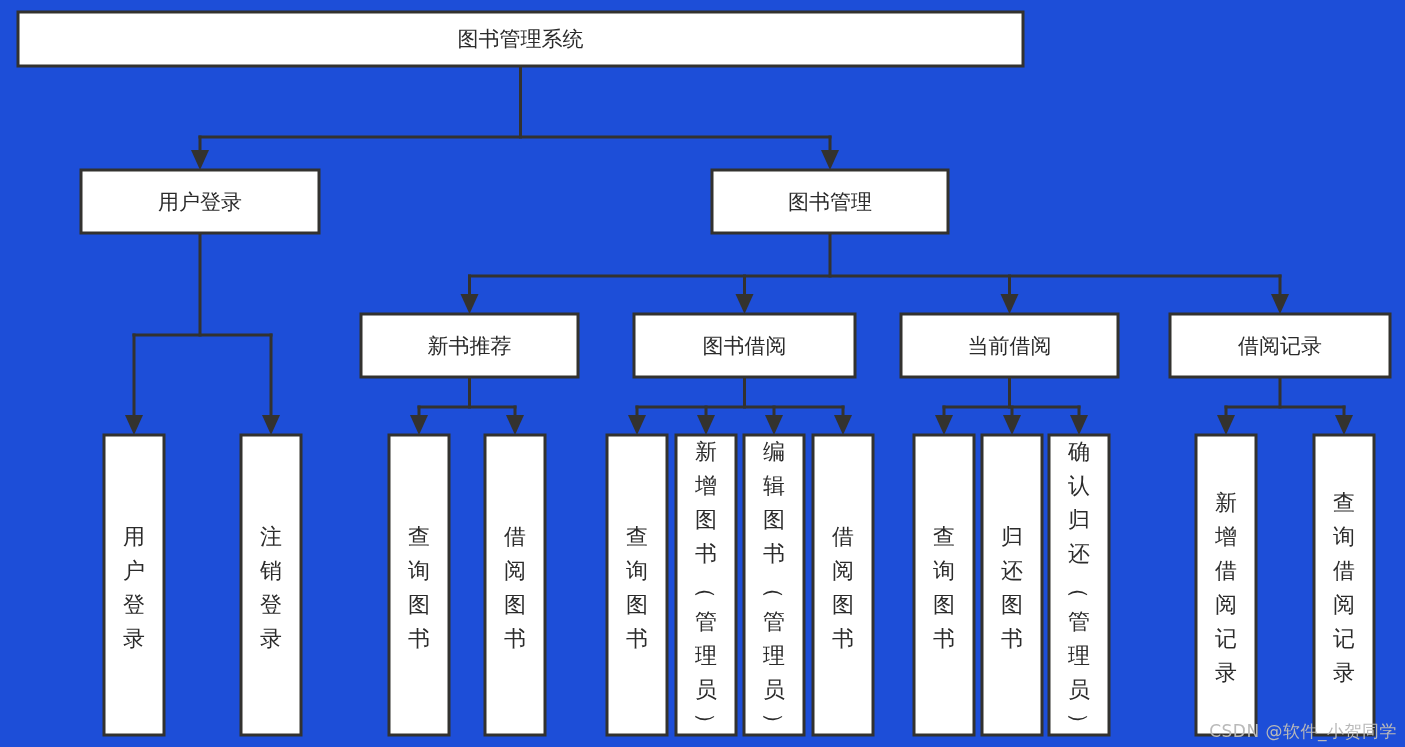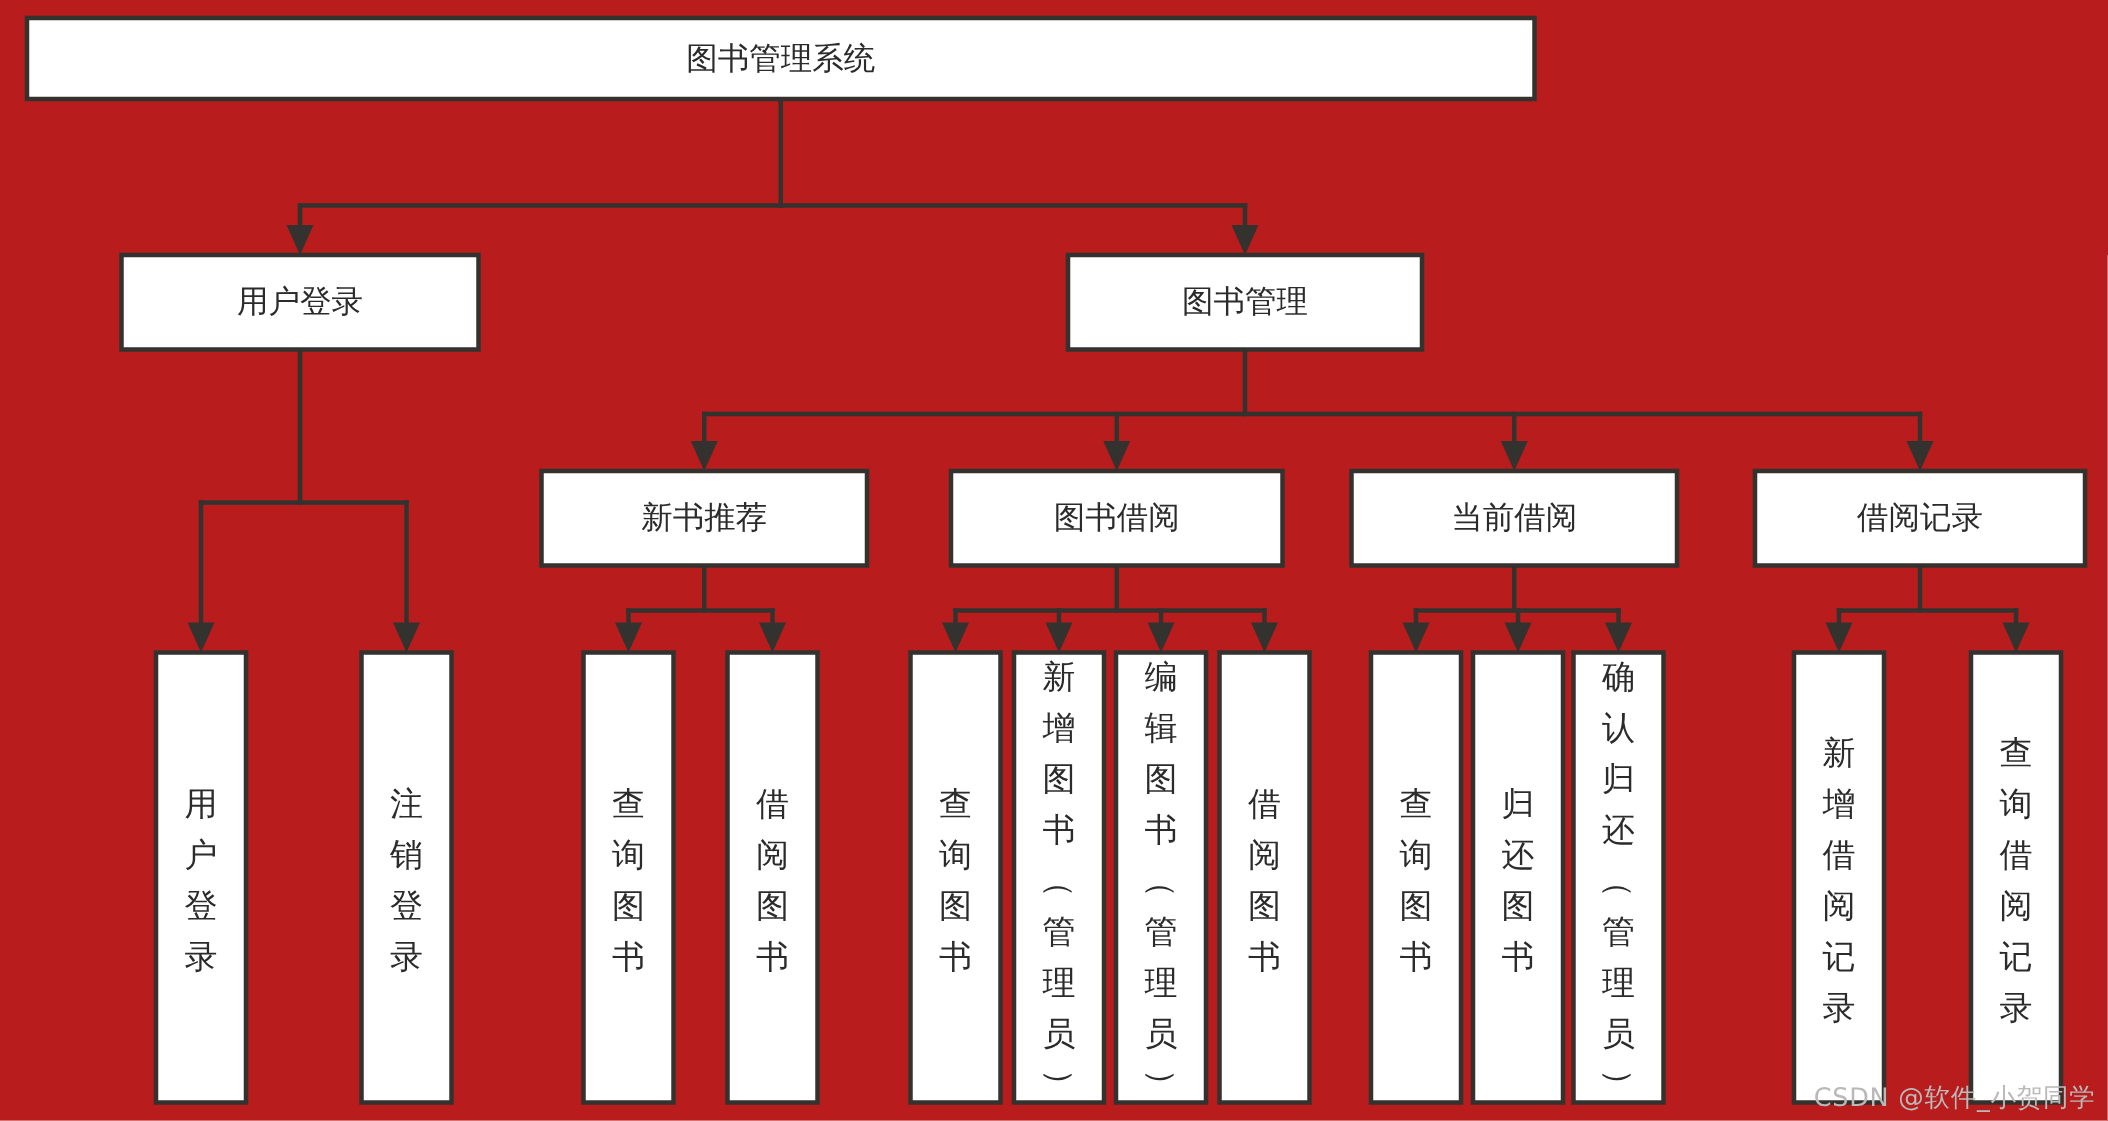--- a/index.html
+++ b/index.html
@@ -1,20 +1,20 @@
 <!DOCTYPE html>
 <html><head>
 <meta charset="utf-8">
 <style>
   html,body{margin:0;padding:0;background:#ffffff;}
   body{
     font-family:"DejaVu Sans","Liberation Sans",sans-serif;
     width:1405px;height:747px;overflow:hidden;
   }
-  #diagram-root{position:relative;width:1405px;height:747px;background:#b91c1c;}
+  #diagram-root{position:relative;width:1405px;height:747px;background:#1d4ed8;}
   svg#tree{position:absolute;left:0;top:0;width:1405px;height:747px;display:block;}
   .node-box{fill:#ffffff;stroke:#33322f;stroke-width:3;}
   .connector{stroke:#33322f;stroke-width:3;fill:none;stroke-linecap:square;}
   .arrow-head{fill:#33322f;stroke:none;}
   .node-label{
     fill:#2b2b2b;
     font-family:"DejaVu Sans","Liberation Sans",sans-serif;
     font-size:21px;
     text-anchor:middle;
     dominant-baseline:middle;

